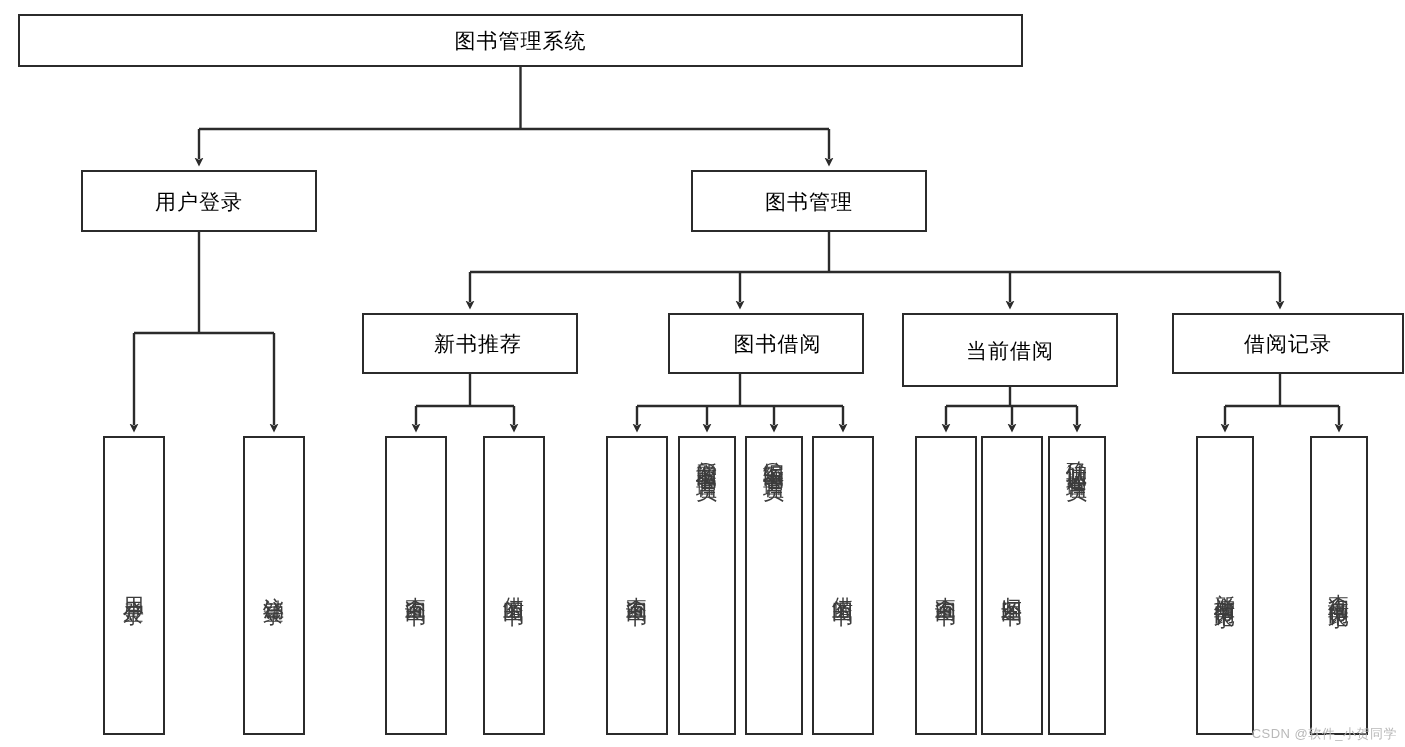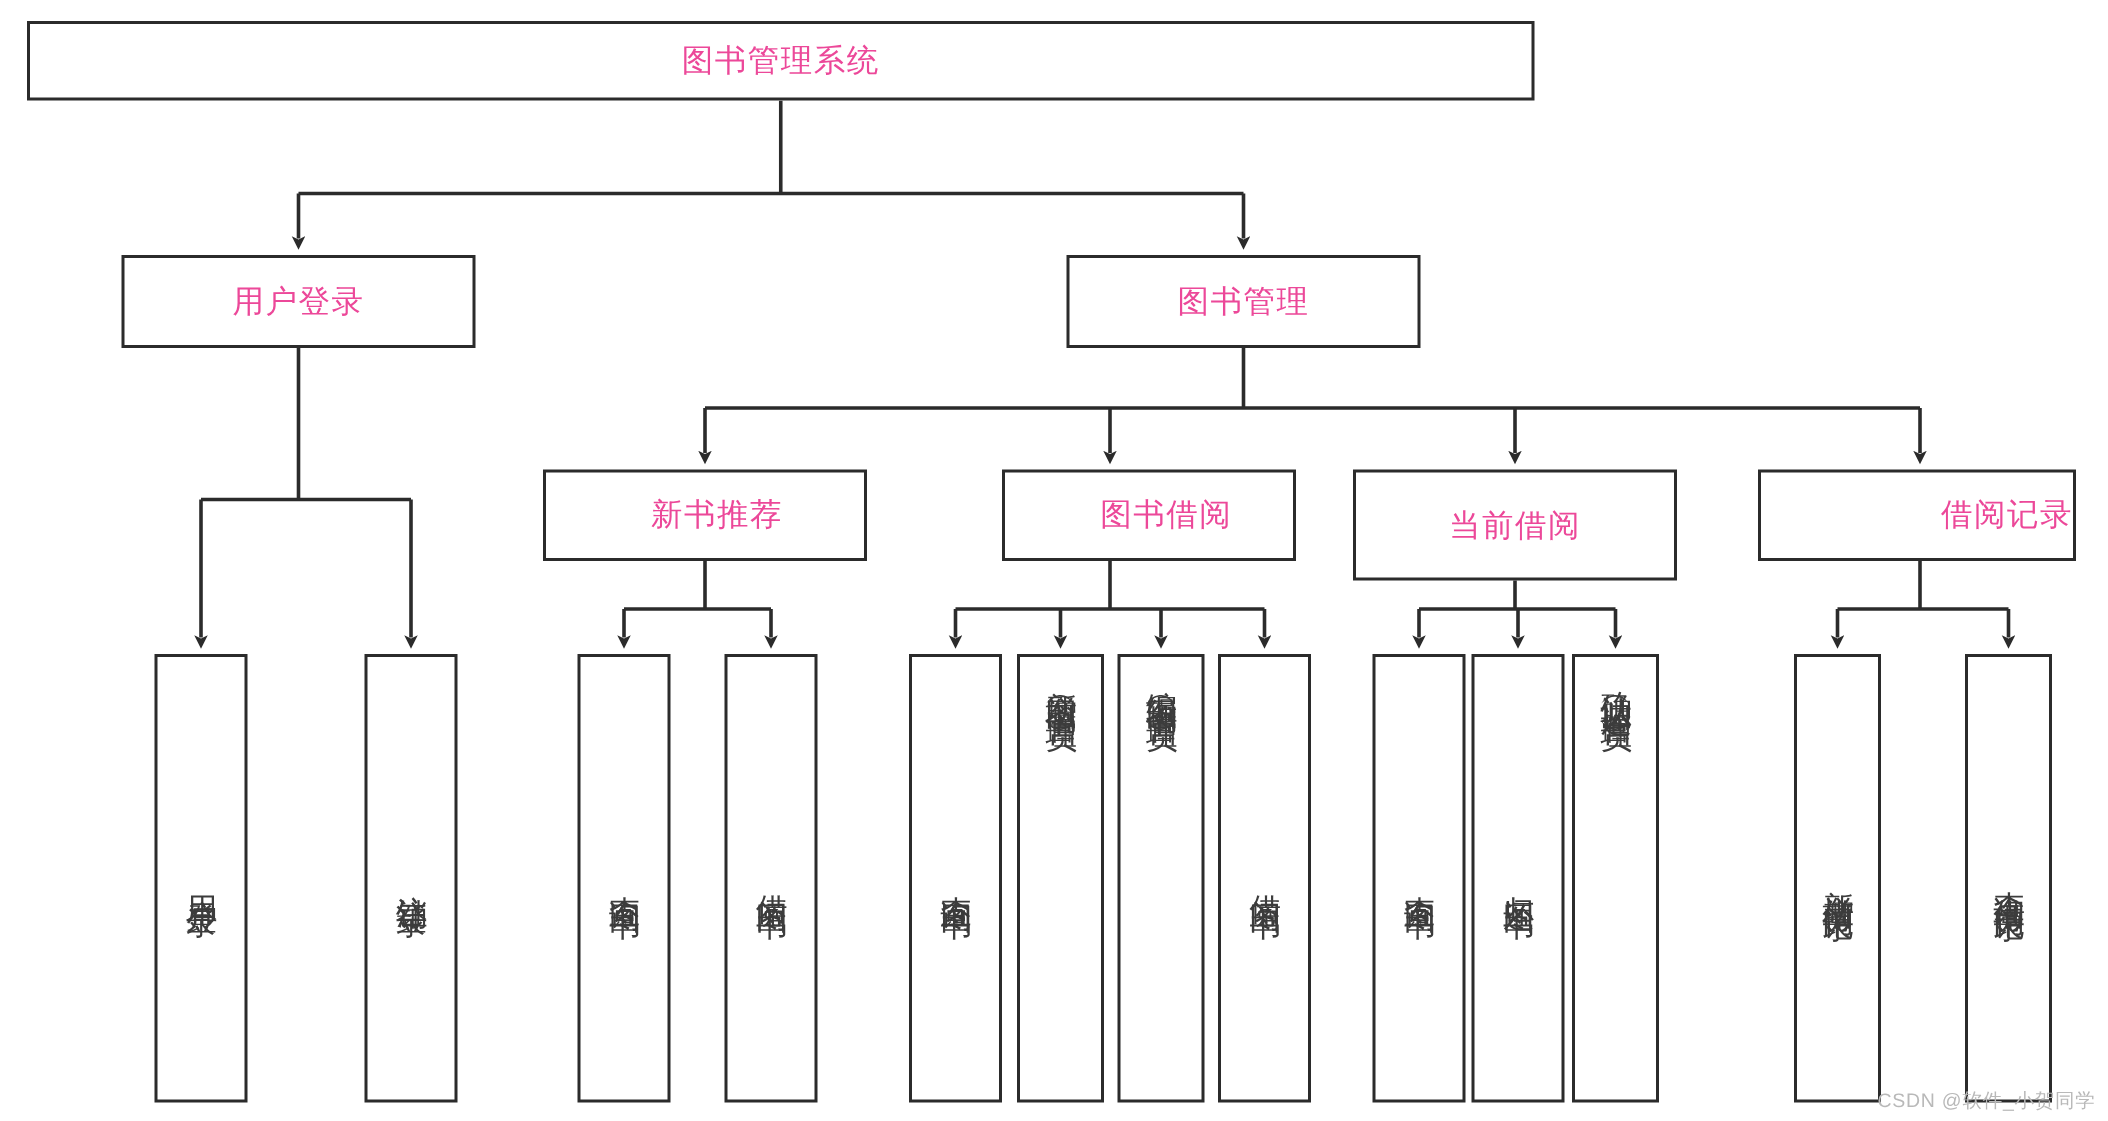--- a/index.html
+++ b/index.html
@@ -25,21 +25,21 @@
     position: absolute;
     box-sizing: border-box;
     background: #ffffff;
     border: 2px solid #2b2b2b;
     display: flex;
     align-items: center;
     justify-content: center;
   }
   .node-label-h {
     font-size: 21px;
-    color: #ec4899;
+    color: #000000;
     letter-spacing: 1px;
     white-space: nowrap;
     line-height: 1;
   }
   .leaf-box {
     position: absolute;
     box-sizing: border-box;
     background: #ffffff;
     border: 2px solid #2b2b2b;
     display: flex;
@@ -125,33 +125,33 @@
       </g>
   </svg>
 
   <div id="nodes-layer">
       <div class="node-box" style="left: 18px; top: 14px; width: 1005px; height: 53px;">
         <span class="node-label-h">图书管理系统</span>
       </div>
       <div class="node-box" style="left: 81px; top: 170px; width: 236px; height: 62px;">
         <span class="node-label-h">用户登录</span>
       </div>
-      <div class="node-box" style="left: 711px; top: 170px; width: 236px; height: 62px;">
+      <div class="node-box" style="left: 691px; top: 170px; width: 236px; height: 62px;">
         <span class="node-label-h">图书管理</span>
       </div>
       <div class="node-box" style="left: 362px; top: 313px; width: 216px; height: 61px; padding-left: 16px;">
         <span class="node-label-h">新书推荐</span>
       </div>
       <div class="node-box" style="left: 668px; top: 313px; width: 196px; height: 61px; padding-left: 23px;">
         <span class="node-label-h">图书借阅</span>
       </div>
       <div class="node-box" style="left: 902px; top: 313px; width: 216px; height: 74px;">
         <span class="node-label-h">当前借阅</span>
       </div>
-      <div class="node-box" style="left: 1172px; top: 313px; width: 212px; height: 61px; justify-content: flex-end;">
+      <div class="node-box" style="left: 1172px; top: 313px; width: 232px; height: 61px;">
         <span class="node-label-h">借阅记录</span>
       </div>
       <div class="leaf-box" style="left: 103px; top: 436px; width: 62px; height: 299px;">
         <span class="leaf-label-v">用户登录</span>
       </div>
       <div class="leaf-box" style="left: 243px; top: 436px; width: 62px; height: 299px;">
         <span class="leaf-label-v">注销登录</span>
       </div>
       <div class="leaf-box" style="left: 385px; top: 436px; width: 62px; height: 299px;">
         <span class="leaf-label-v">查询图书</span>

